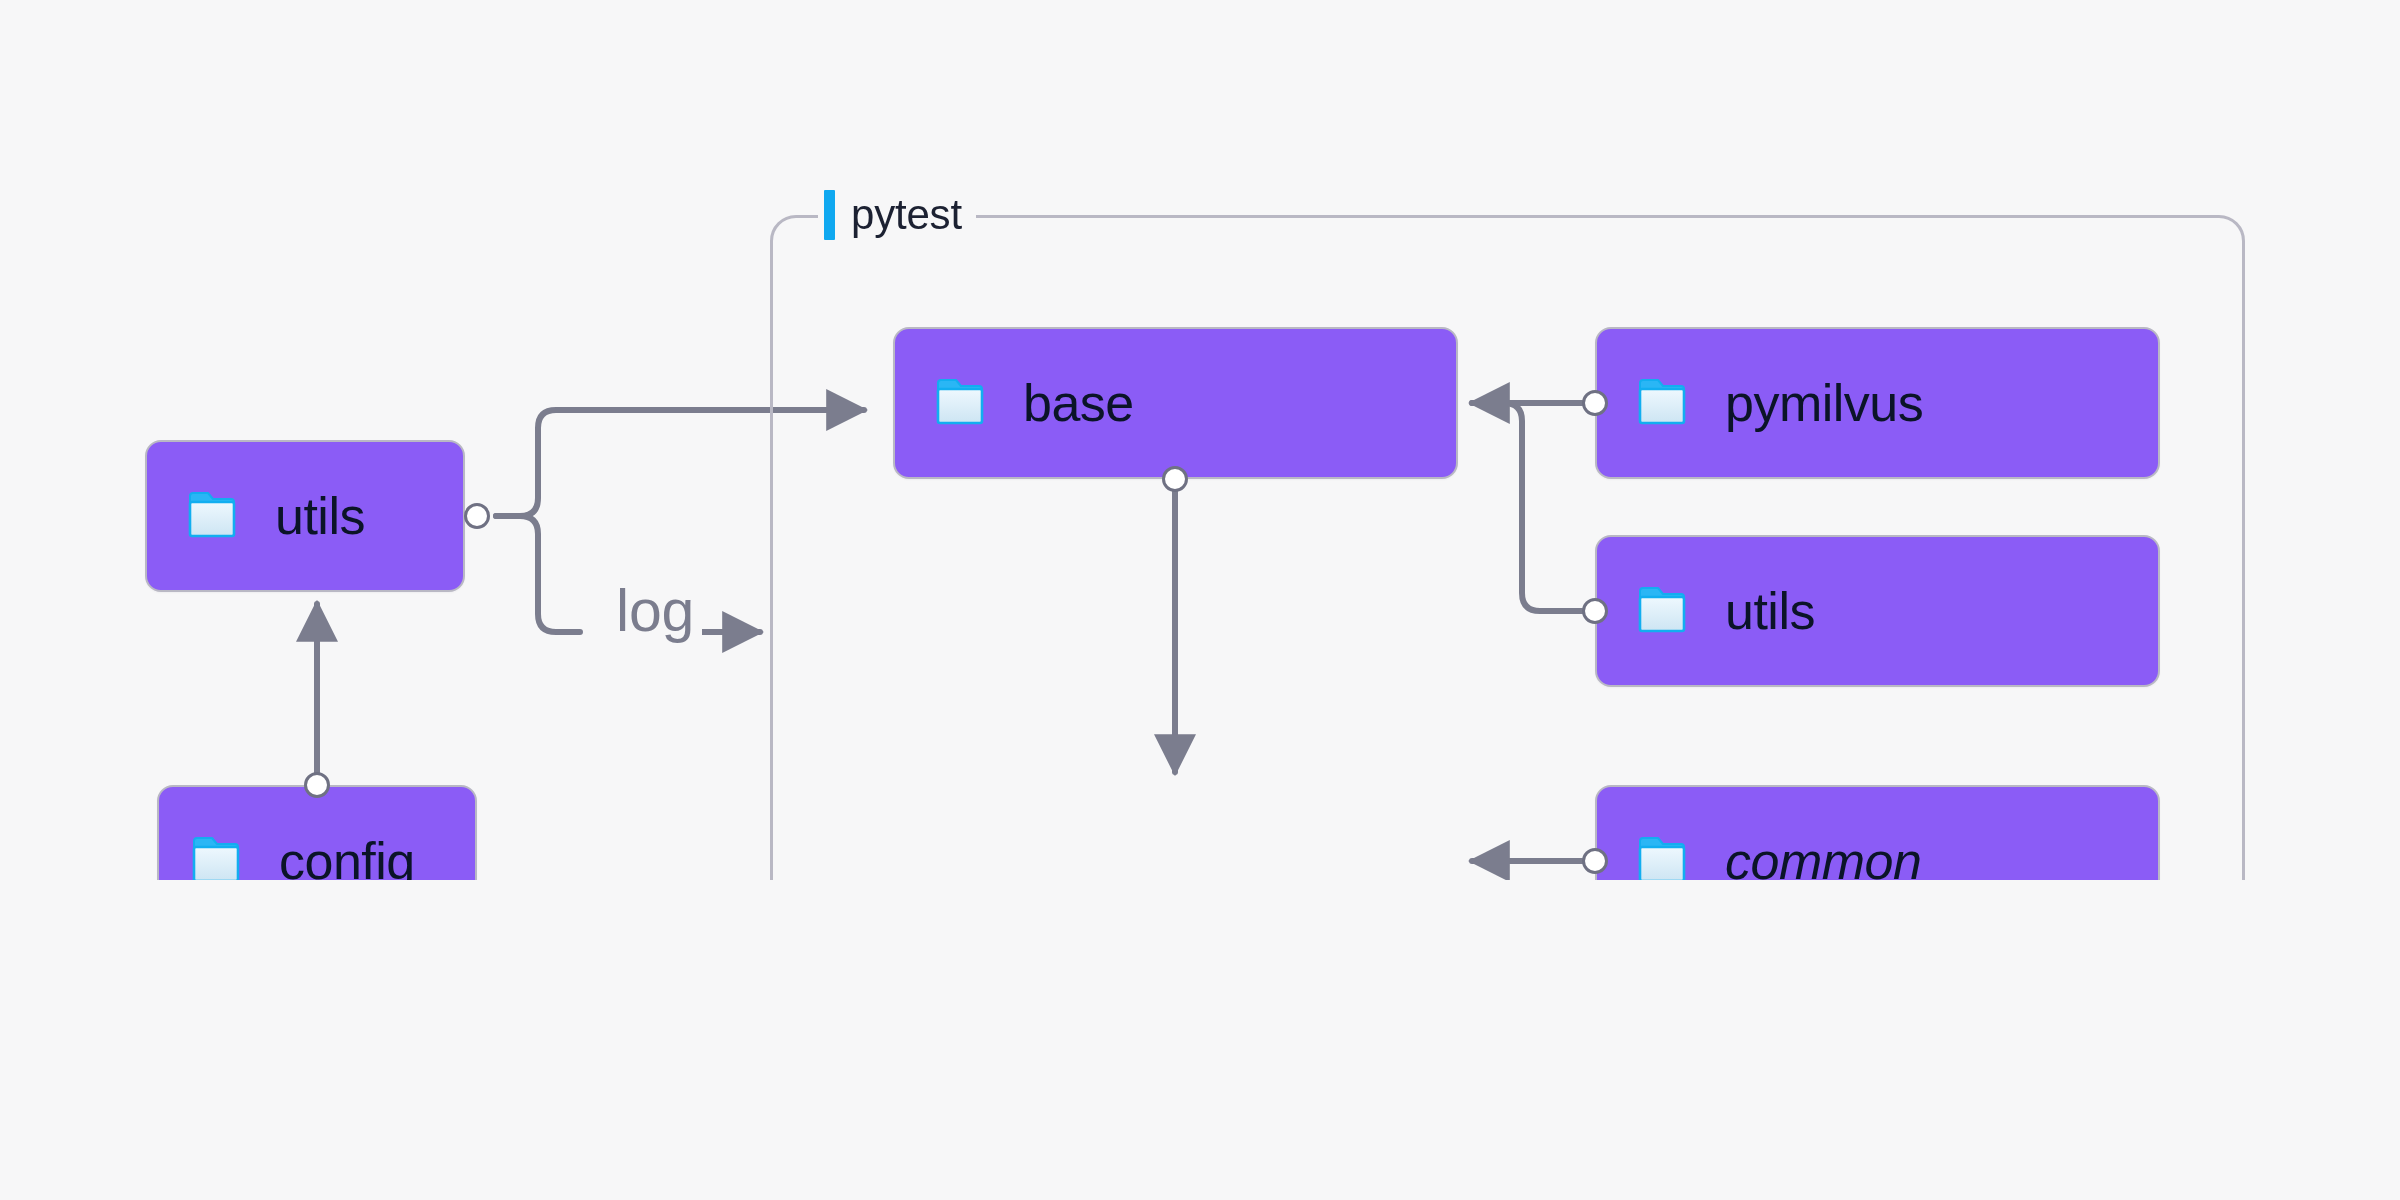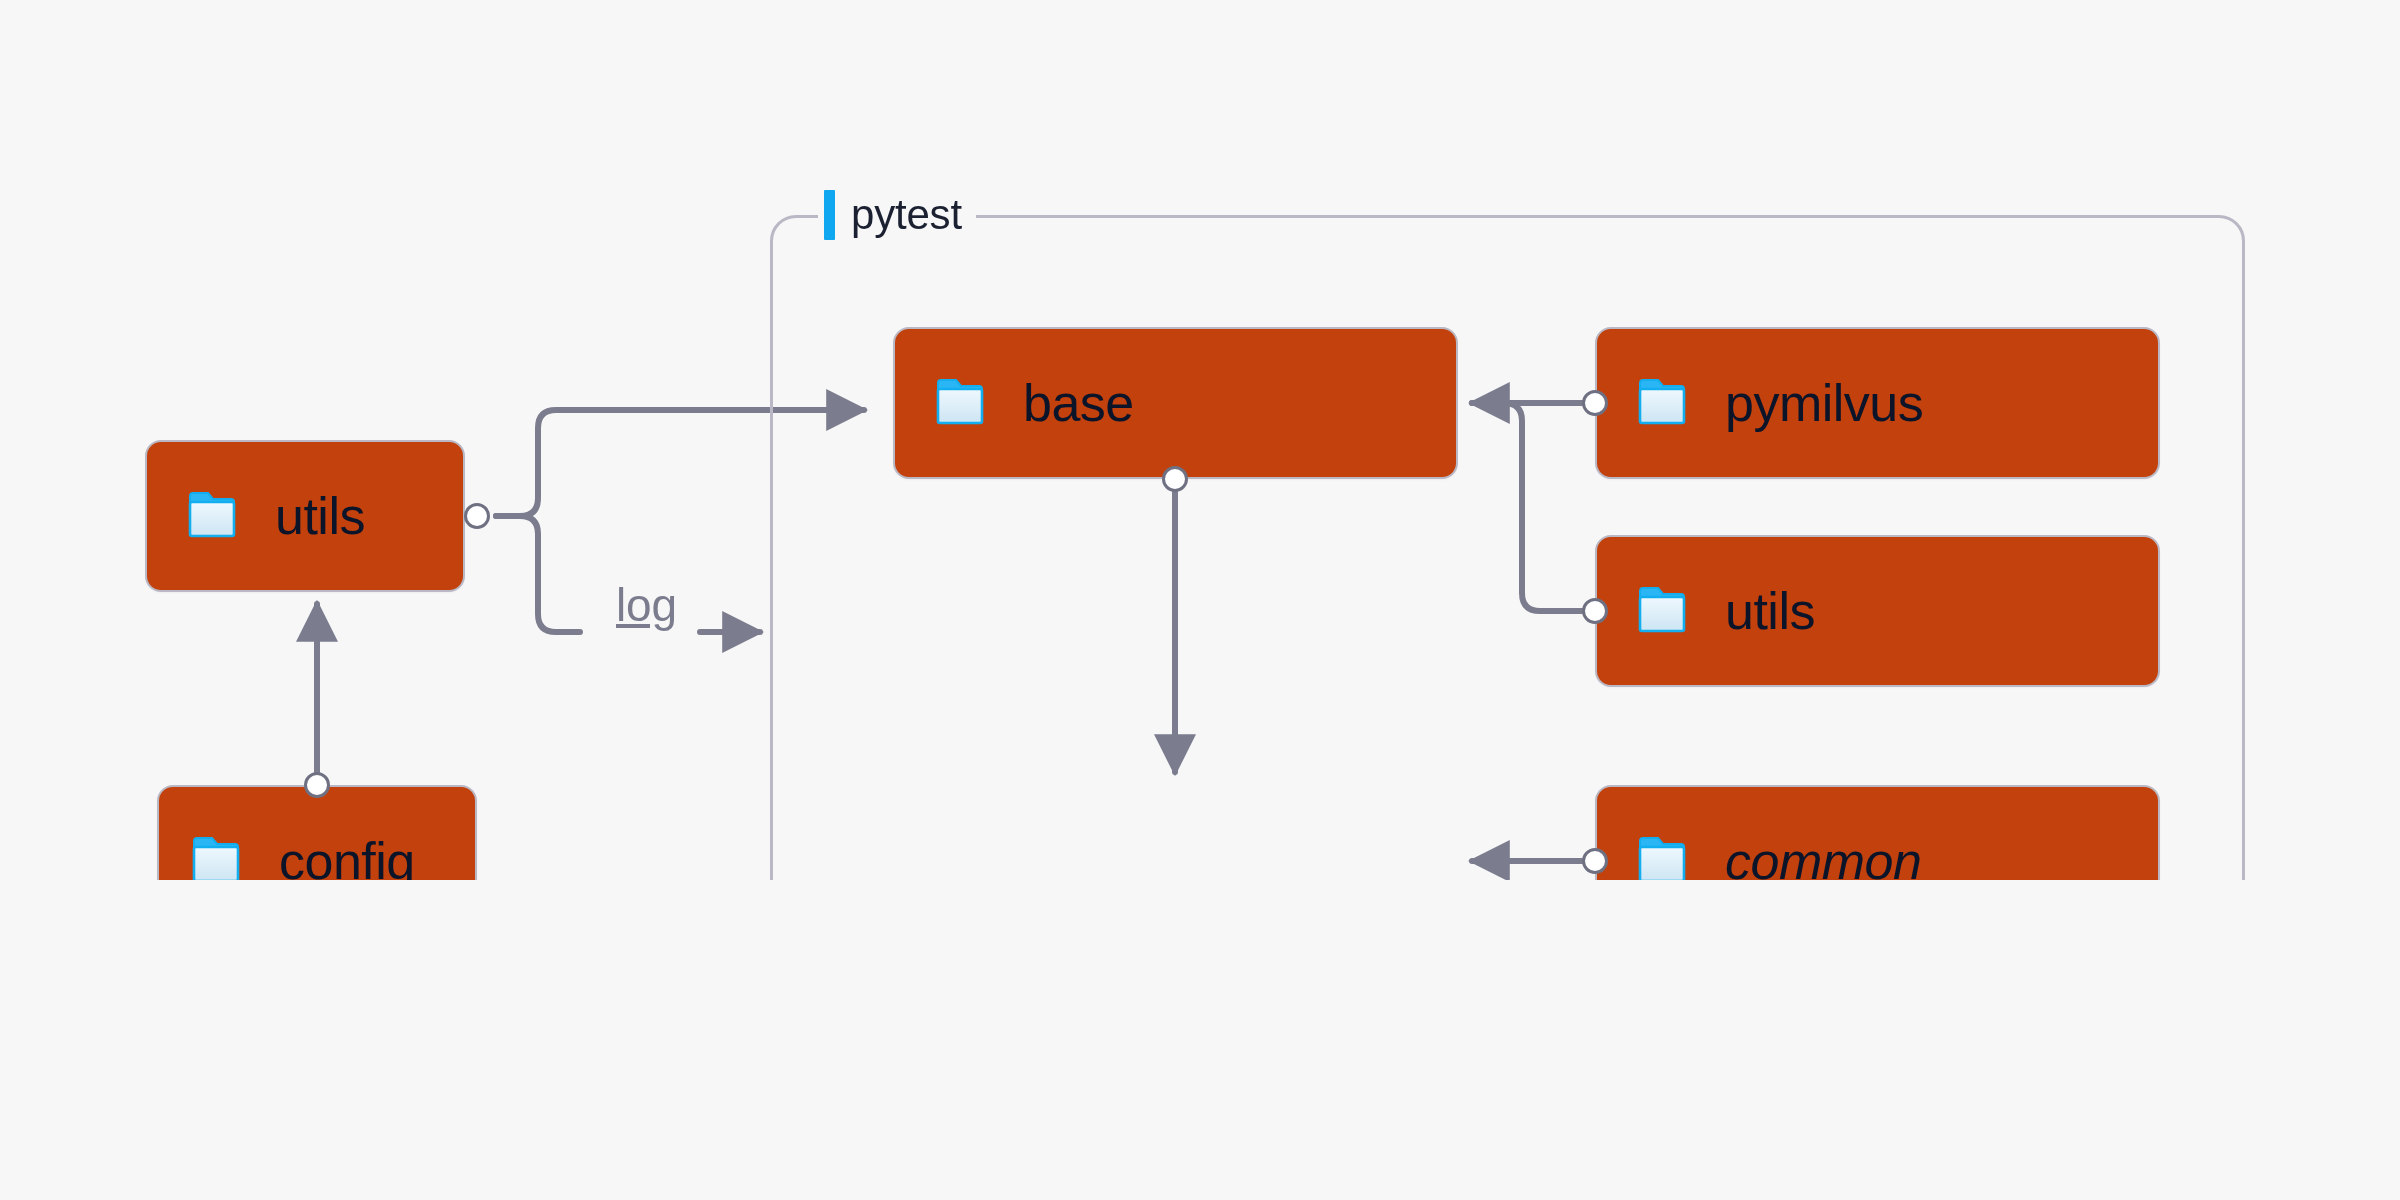--- a/index.html
+++ b/index.html
@@ -51,21 +51,21 @@
   .group-label-text {
     font-size: 42px;
     color: #1c2132;
     line-height: 1;
     white-space: nowrap;
     letter-spacing: -0.2px;
   }
   
   .node {
     position: absolute;
-    background: #c2410c;
+    background: #8b5cf6;
     border: 2.5px solid #b9b8c4;
     border-radius: 16px;
     box-sizing: border-box;
     display: flex;
     align-items: center;
     padding-left: 40px;
     gap: 28px;
     box-shadow: 0 1px 2px rgba(20,22,40,0.04);
   }
   .node-label {
@@ -88,28 +88,27 @@
     width: 26px;
     height: 26px;
     border-radius: 50%;
     background: #ffffff;
     border: 3px solid #6f7183;
     box-sizing: border-box;
   }
   
   .edge-label {
     position: absolute;
-    font-size: 46px;
+    font-size: 59px;
     color: #7b7d8e;
     line-height: 1;
     white-space: nowrap;
     background: #f7f7f8;
     padding: 0 8px;
     letter-spacing: -0.2px;
-    text-decoration: underline;
   }
 </style>
 </head>
 <body>
 
 <div id="canvas" style="width: 2400px; height: 880px; background: rgb(247, 247, 248);">
 
   <svg id="edge-layer" viewBox="0 0 2400 1200" xmlns="http://www.w3.org/2000/svg">
     <defs>
       <marker id="arrow" viewBox="0 0 10 10" refX="9" refY="5" markerWidth="7" markerHeight="7" orient="auto-start-reverse">

